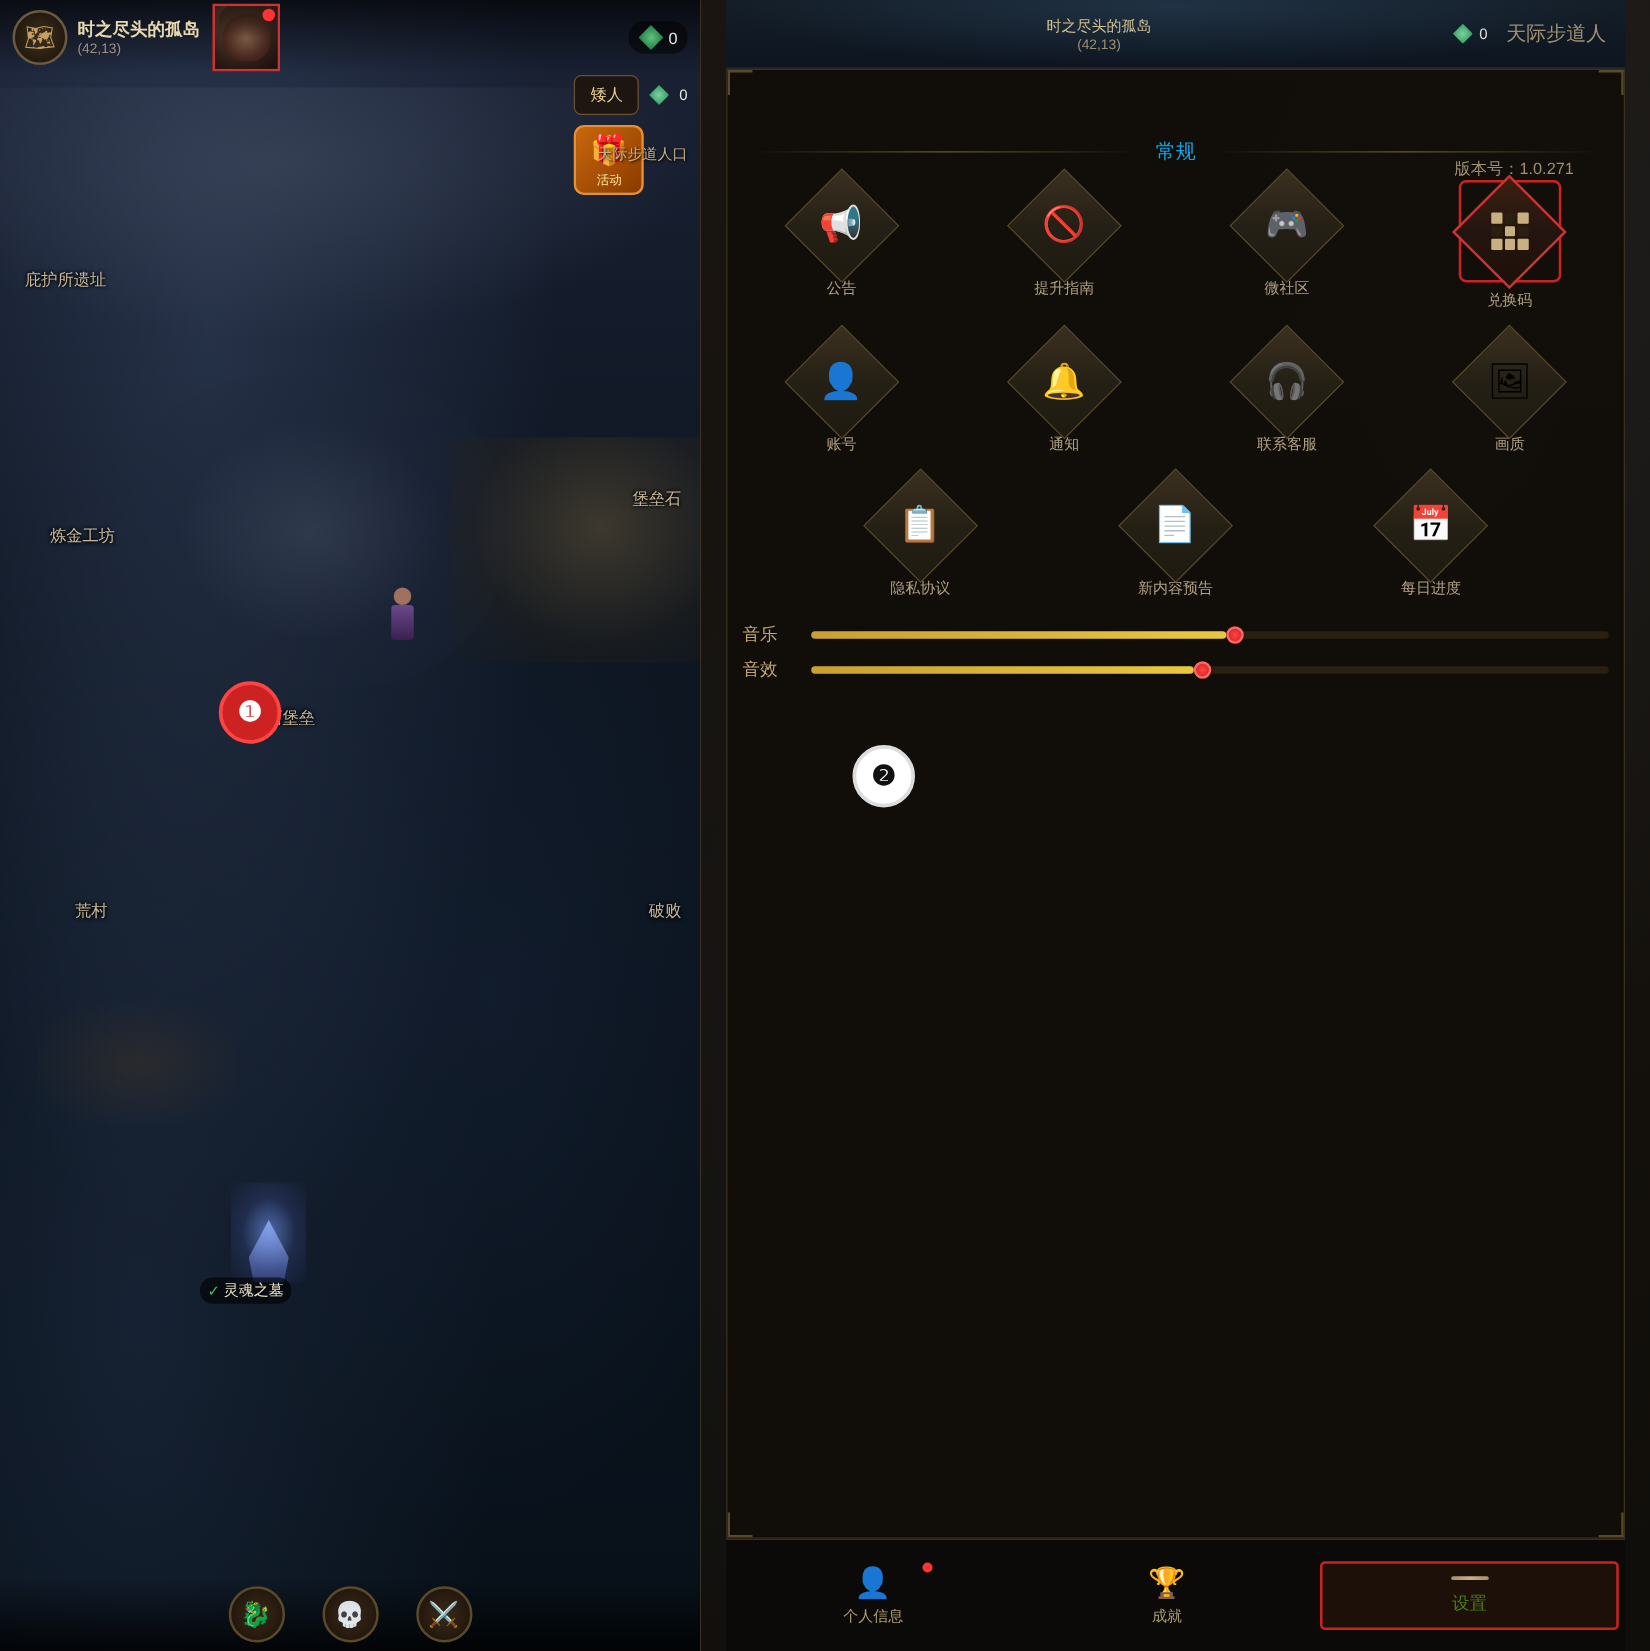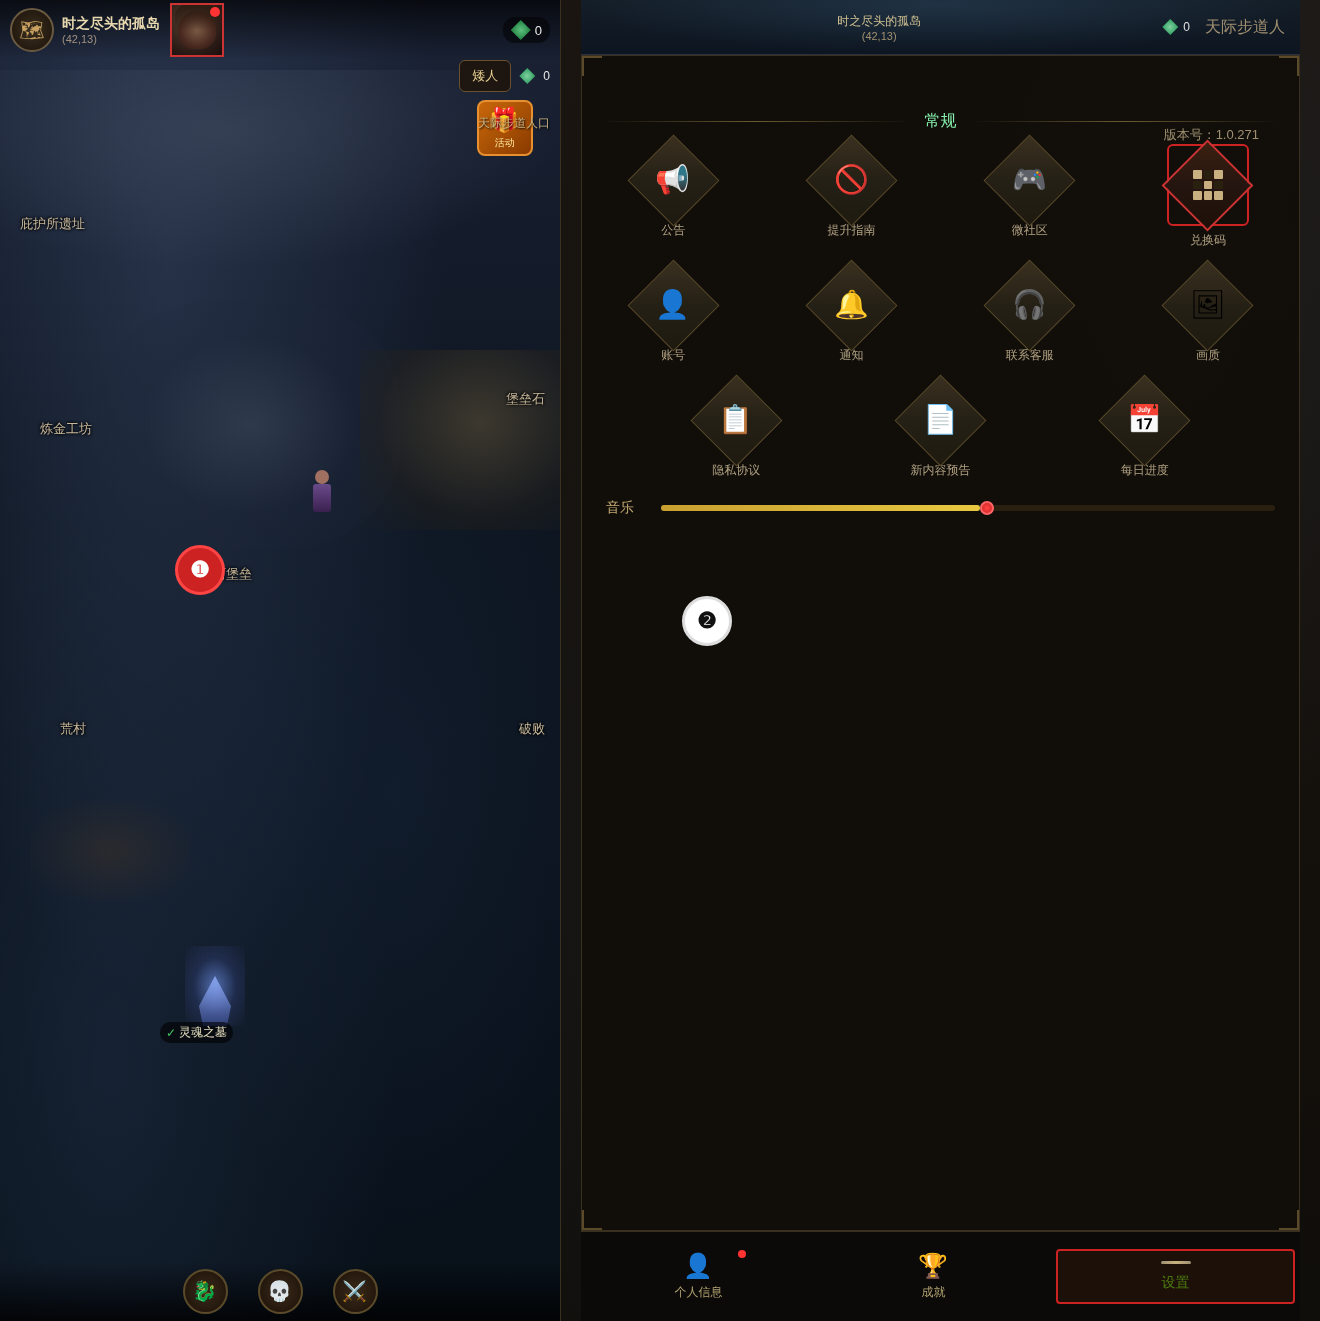--- a/index.html
+++ b/index.html
@@ -135,21 +135,21 @@
       font-size: 13px;
     }
 
     .right-buttons {
       position: absolute;
       top: 60px;
       right: 10px;
       display: flex;
       flex-direction: column;
       gap: 8px;
-      align-items: center;
+      align-items: flex-start;
     }
 
     .btn-dwarf {
       background: rgba(30,20,10,0.85);
       border: 1px solid #6a5030;
       border-radius: 6px;
       padding: 6px 12px;
       color: #e8d090;
       font-size: 13px;
       cursor: pointer;
@@ -382,21 +382,21 @@
 
     .setting-label {
       color: #b0a080;
       font-size: 12px;
       text-align: center;
     }
 
     .slider-row {
       display: flex;
       align-items: center;
-      margin: 10px 24px;
+      margin: 10px 12px;
       gap: 15px;
       font-family: Liberation Serif, serif;
     }
     .slider-label {
       color: #c0a870;
       font-size: 14px;
       width: 40px;
       flex-shrink: 0;
     }
     .slider-track {
@@ -713,21 +713,21 @@
   <div class="settings-outer">
     <div class="corner-tl"></div>
     <div class="corner-tr"></div>
     <div class="corner-bl"></div>
     <div class="corner-br"></div>
 
     <div class="version-text">版本号：1.0.271</div>
 
     <div style="display:flex;align-items:center;justify-content:center;margin:55px 20px 12px;">
       <div style="flex:1;height:1px;background:linear-gradient(90deg,transparent,#6a5a30,transparent);"></div>
-      <div style="padding:0 15px;color:#86efac;font-size:16px;">常规</div>
+      <div style="padding:0 15px;color:#0ea5e9;font-size:16px;">常规</div>
       <div style="flex:1;height:1px;background:linear-gradient(90deg,transparent,#6a5a30,transparent);"></div>
     </div>
 
     <div class="settings-grid">
 
       <div class="setting-btn">
         <div class="setting-icon-diamond">
           <div class="diamond-bg"></div>
           <span class="diamond-icon">📢</span>
         </div>
@@ -838,20 +838,27 @@
 
 
     <div class="slider-row">
       <span class="slider-label">音乐</span>
       <div class="slider-track">
         <div class="slider-fill" style="width:52%;"></div>
         <div class="slider-thumb" style="left:52%;"></div>
       </div>
     </div>
 
+    <div class="slider-row">
+      <span class="slider-label">音效</span>
+      <div class="slider-track">
+        <div class="slider-fill" style="width:48%;"></div>
+        <div class="slider-thumb" style="left:48%;"></div>
+      </div>
+    </div>
 
     <div style="height:30px;"></div>
 
   </div>
 
   <div class="bottom-bar">
 
     <div class="bottom-tab">
       <div class="tab-icon">👤</div>
       <span class="tab-label">个人信息</span>

